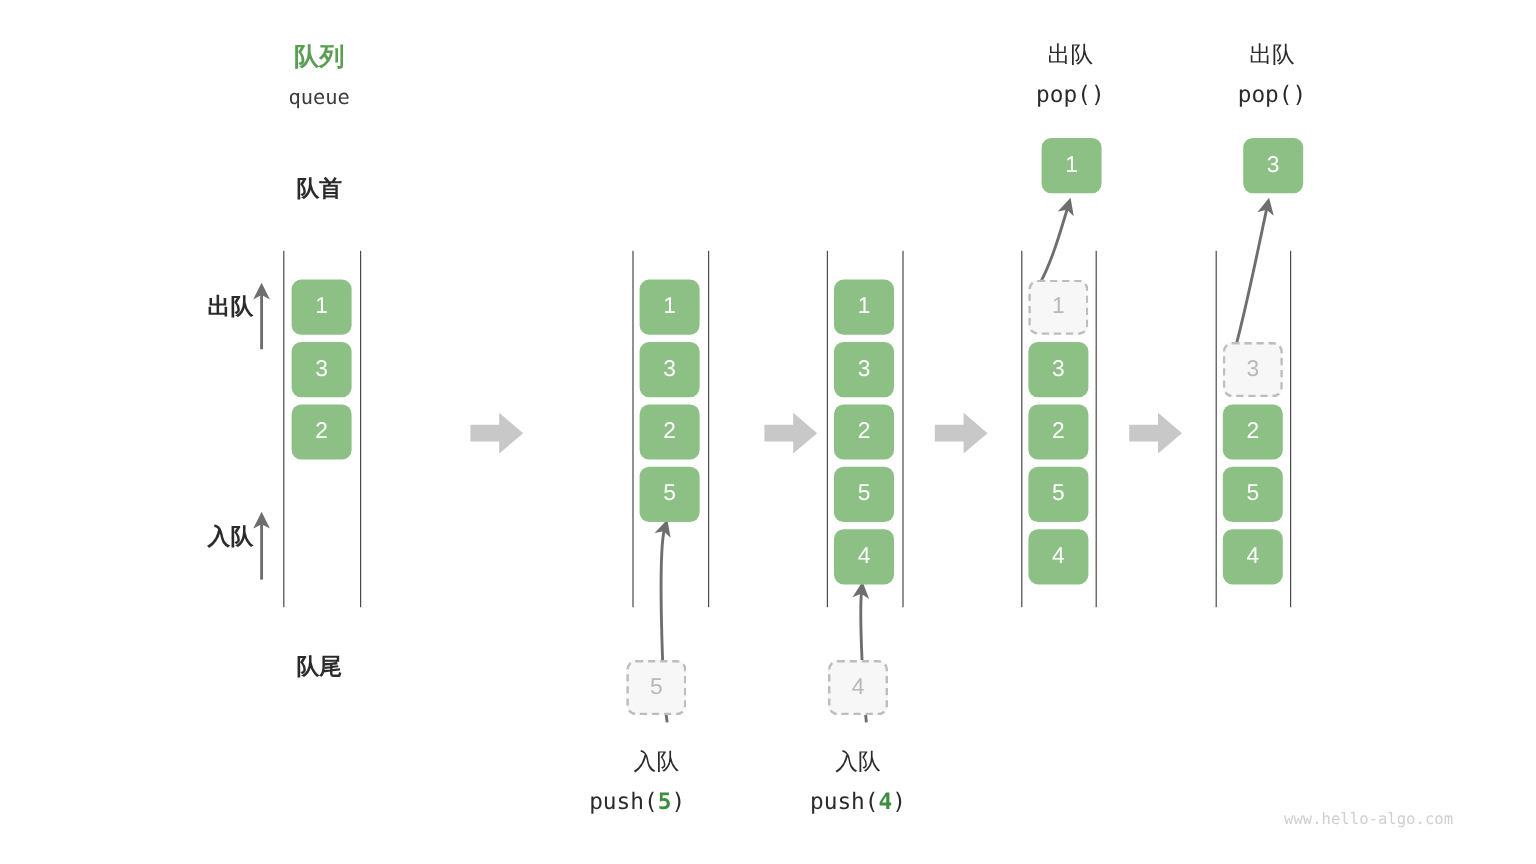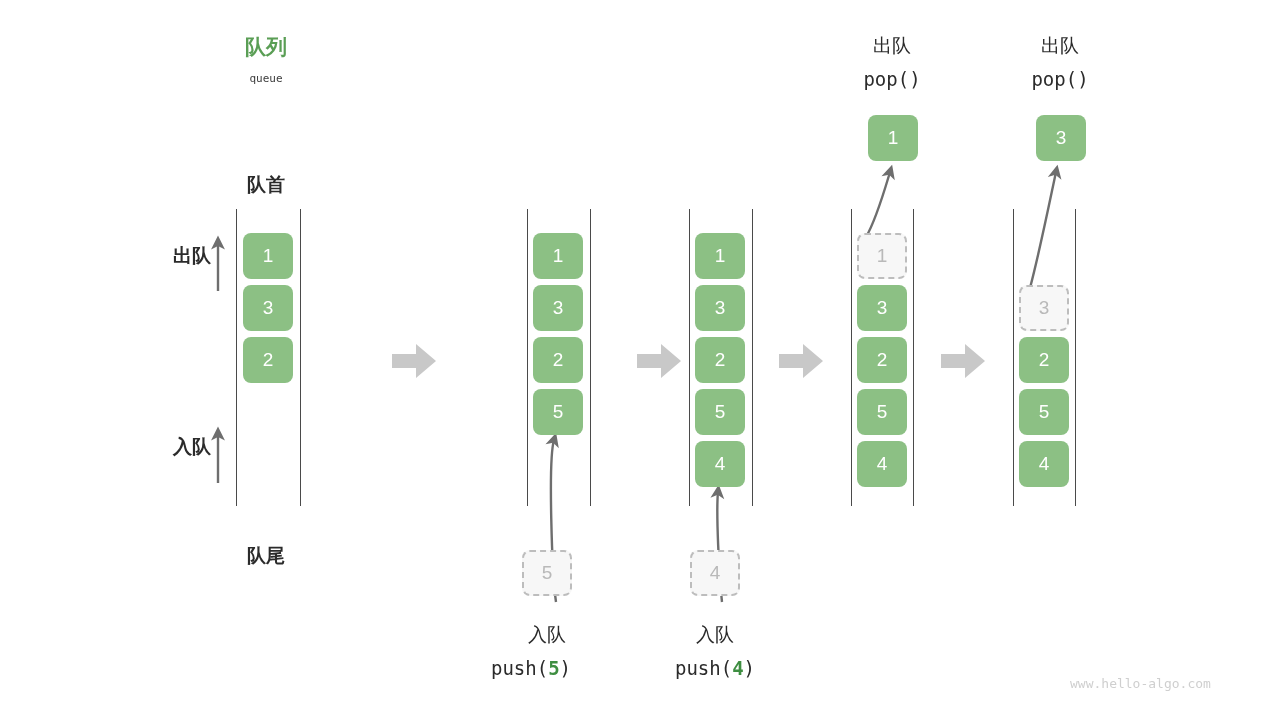--- a/index.html
+++ b/index.html
@@ -16,21 +16,21 @@
   
   .abs{position:absolute;}
 
   
   .title-cn{
     font-size:21px;font-weight:bold;color:#5a9e55;
     text-align:center;white-space:nowrap;
   }
   .title-en{
     font-family:"DejaVu Sans Mono","Liberation Mono",monospace;
-    font-size:11px;color:#3c3c3c;text-align:center;white-space:nowrap;
+    font-size:17px;color:#3c3c3c;text-align:center;white-space:nowrap;
   }
   .label-bold{
     font-size:19px;font-weight:bold;color:#2b2b2b;
     text-align:center;white-space:nowrap;
   }
   .op-cn{
     font-size:19px;font-weight:normal;color:#2b2b2b;
     text-align:center;white-space:nowrap;
   }
   .op-code{
@@ -75,21 +75,21 @@
   .arrow-line{stroke:#6e6e6e;stroke-width:2.4;fill:none;}
 </style>
 </head>
 <body>
 
 <div id="stage">
 
   <div class="abs title-cn" style="left:201px;top:33px;width:130px;">队列</div>
   <div class="abs title-en" style="left:201px;top:72px;width:130px;">queue</div>
 
-  <div class="abs label-bold" style="left:201px;top:172px;width:130px;font-family:Liberation Mono, monospace;">队首</div>
+  <div class="abs label-bold" style="left:201px;top:144px;width:130px;font-family:Liberation Mono, monospace;">队首</div>
   <div class="abs label-bold" style="left:201px;top:543px;width:130px;font-family:Liberation Mono, monospace;">队尾</div>
 
   <div class="abs label-bold" style="left:143px;top:243px;width:68px;text-align:right;">出队</div>
   <div class="abs label-bold" style="left:143px;top:434px;width:68px;text-align:right;">入队</div>
 
   <svg width="1280" height="720">
     <defs>
       <marker id="headDark" markerWidth="7" markerHeight="7" refX="3.1" refY="3.3" orient="auto" markerUnits="strokeWidth">
         <path d="M0.4,0.4 L6.2,3.3 L0.4,6.2 L1.9,3.3 Z" fill="#6e6e6e"></path>
       </marker>

